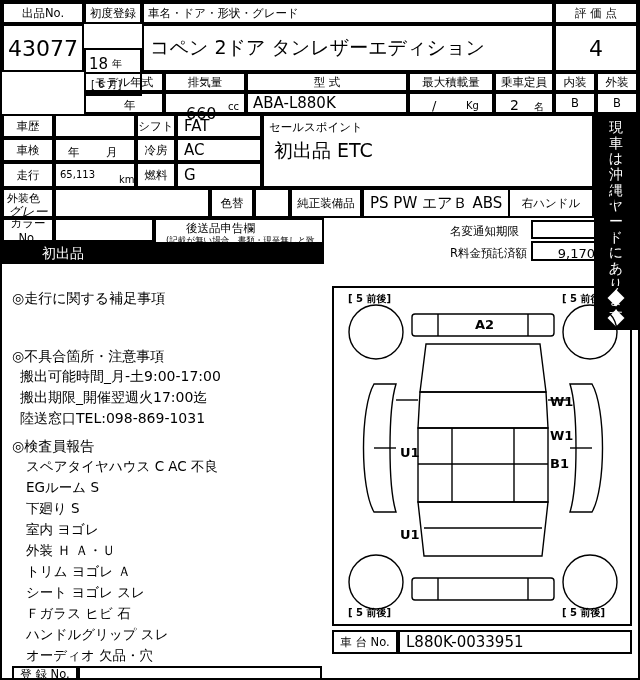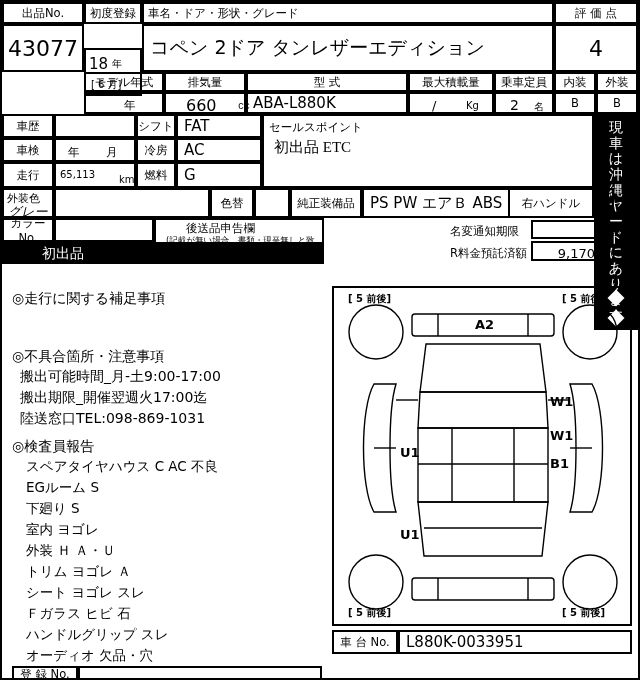--- a/index.html
+++ b/index.html
@@ -7,21 +7,21 @@
   #sheet{
     position:relative;width:640px;height:680px;overflow:hidden;background:#fff;
     border:2px solid #000;box-sizing:border-box;
   }
   .abs{position:absolute;box-sizing:border-box;}
   .bx{border:2px solid #000000;}
   .lbl{font-size:11.5px;}
   .ctr{display:flex;align-items:center;justify-content:center;text-align:center;}
   .lft{display:flex;align-items:center;}
   .big{font-size:22px;}
-  .mid{font-size:16px;}
+  .mid{font-size:16px;margin-top:8px;}
   .sm{font-size:10px;}
   .xs{font-size:8.5px;line-height:1.15;}
   .blackbar{background:#000;color:#fff;}
   svg{display:block;}
 </style>
 </head>
 <body>
 
 <div id="sheet">
 
@@ -80,21 +80,21 @@
     </div>
   <div class="abs bx ctr lbl" style="left:594px;top:70px;width:42px;height:20px;">
       <span>外装</span>
     </div>
 
   <div class="abs bx lbl" style="left:82px;top:90px;width:80px;height:22px;">
     <span class="abs" style="left:38px;top:4px;">年</span>
   </div>
   <div class="abs bx lbl" style="left:162px;top:90px;width:82px;height:22px;">
     <span class="abs mid" style="left:20px;top:2px;">660</span>
-    <span class="abs sm" style="left:72px;top:7px;font-family:Liberation Mono, monospace;">cc</span>
+    <span class="abs sm" style="left:62px;top:7px;">cc</span>
   </div>
   <div class="abs bx lft" style="left:244px;top:90px;width:162px;height:22px;padding-left:5px;font-size:15px;">
       <span>ABA-L880K</span>
     </div>
   <div class="abs bx lbl" style="left:406px;top:90px;width:86px;height:22px;">
     <span class="abs" style="left:22px;top:4px;font-size:13px;">/</span>
     <span class="abs sm" style="left:56px;top:6px;">Kg</span>
   </div>
   <div class="abs bx lbl" style="left:492px;top:90px;width:60px;height:22px;">
     <span class="abs" style="left:14px;top:3px;font-size:14px;">2</span>
@@ -142,21 +142,21 @@
     </div>
   <div class="abs bx lft" style="left:174px;top:136px;width:86px;height:24px;padding-left:6px;font-size:15px;">
       <span>AC</span>
     </div>
   <div class="abs bx lft" style="left:174px;top:160px;width:86px;height:26px;padding-left:6px;font-size:15px;">
       <span>G</span>
     </div>
 
   <div class="abs bx" style="left:260px;top:112px;width:332px;height:74px;">
     <div class="abs lbl" style="left:5px;top:4px;">セールスポイント</div>
-    <div class="abs" style="left:10px;top:22px;font-size:15px;font-family:Liberation Serif, serif;">初出品 ETC</div>
+    <div class="abs" style="left:10px;top:22px;font-size:19px;">初出品 ETC</div>
   </div>
 
   <div class="abs blackbar" style="left:592px;top:112px;width:44px;height:216px;">
     <div class="abs" style="left:12px;top:6px;width:20px;font-size:14px;line-height:1.12;text-align:center;letter-spacing:0px;">現車は沖縄ヤードにあります</div>
     <div class="abs" style="left:16px;top:178px;width:12px;height:12px;background:#fff;transform:rotate(45deg);"></div>
     <div class="abs" style="left:16px;top:198px;width:12px;height:12px;background:#fff;transform:rotate(45deg);"></div>
   </div>
 
   <div class="abs bx lbl" style="left:0;top:186px;width:52px;height:30px;">
     <span class="abs" style="left:3px;top:1px;font-size:11px;">外装色</span>

